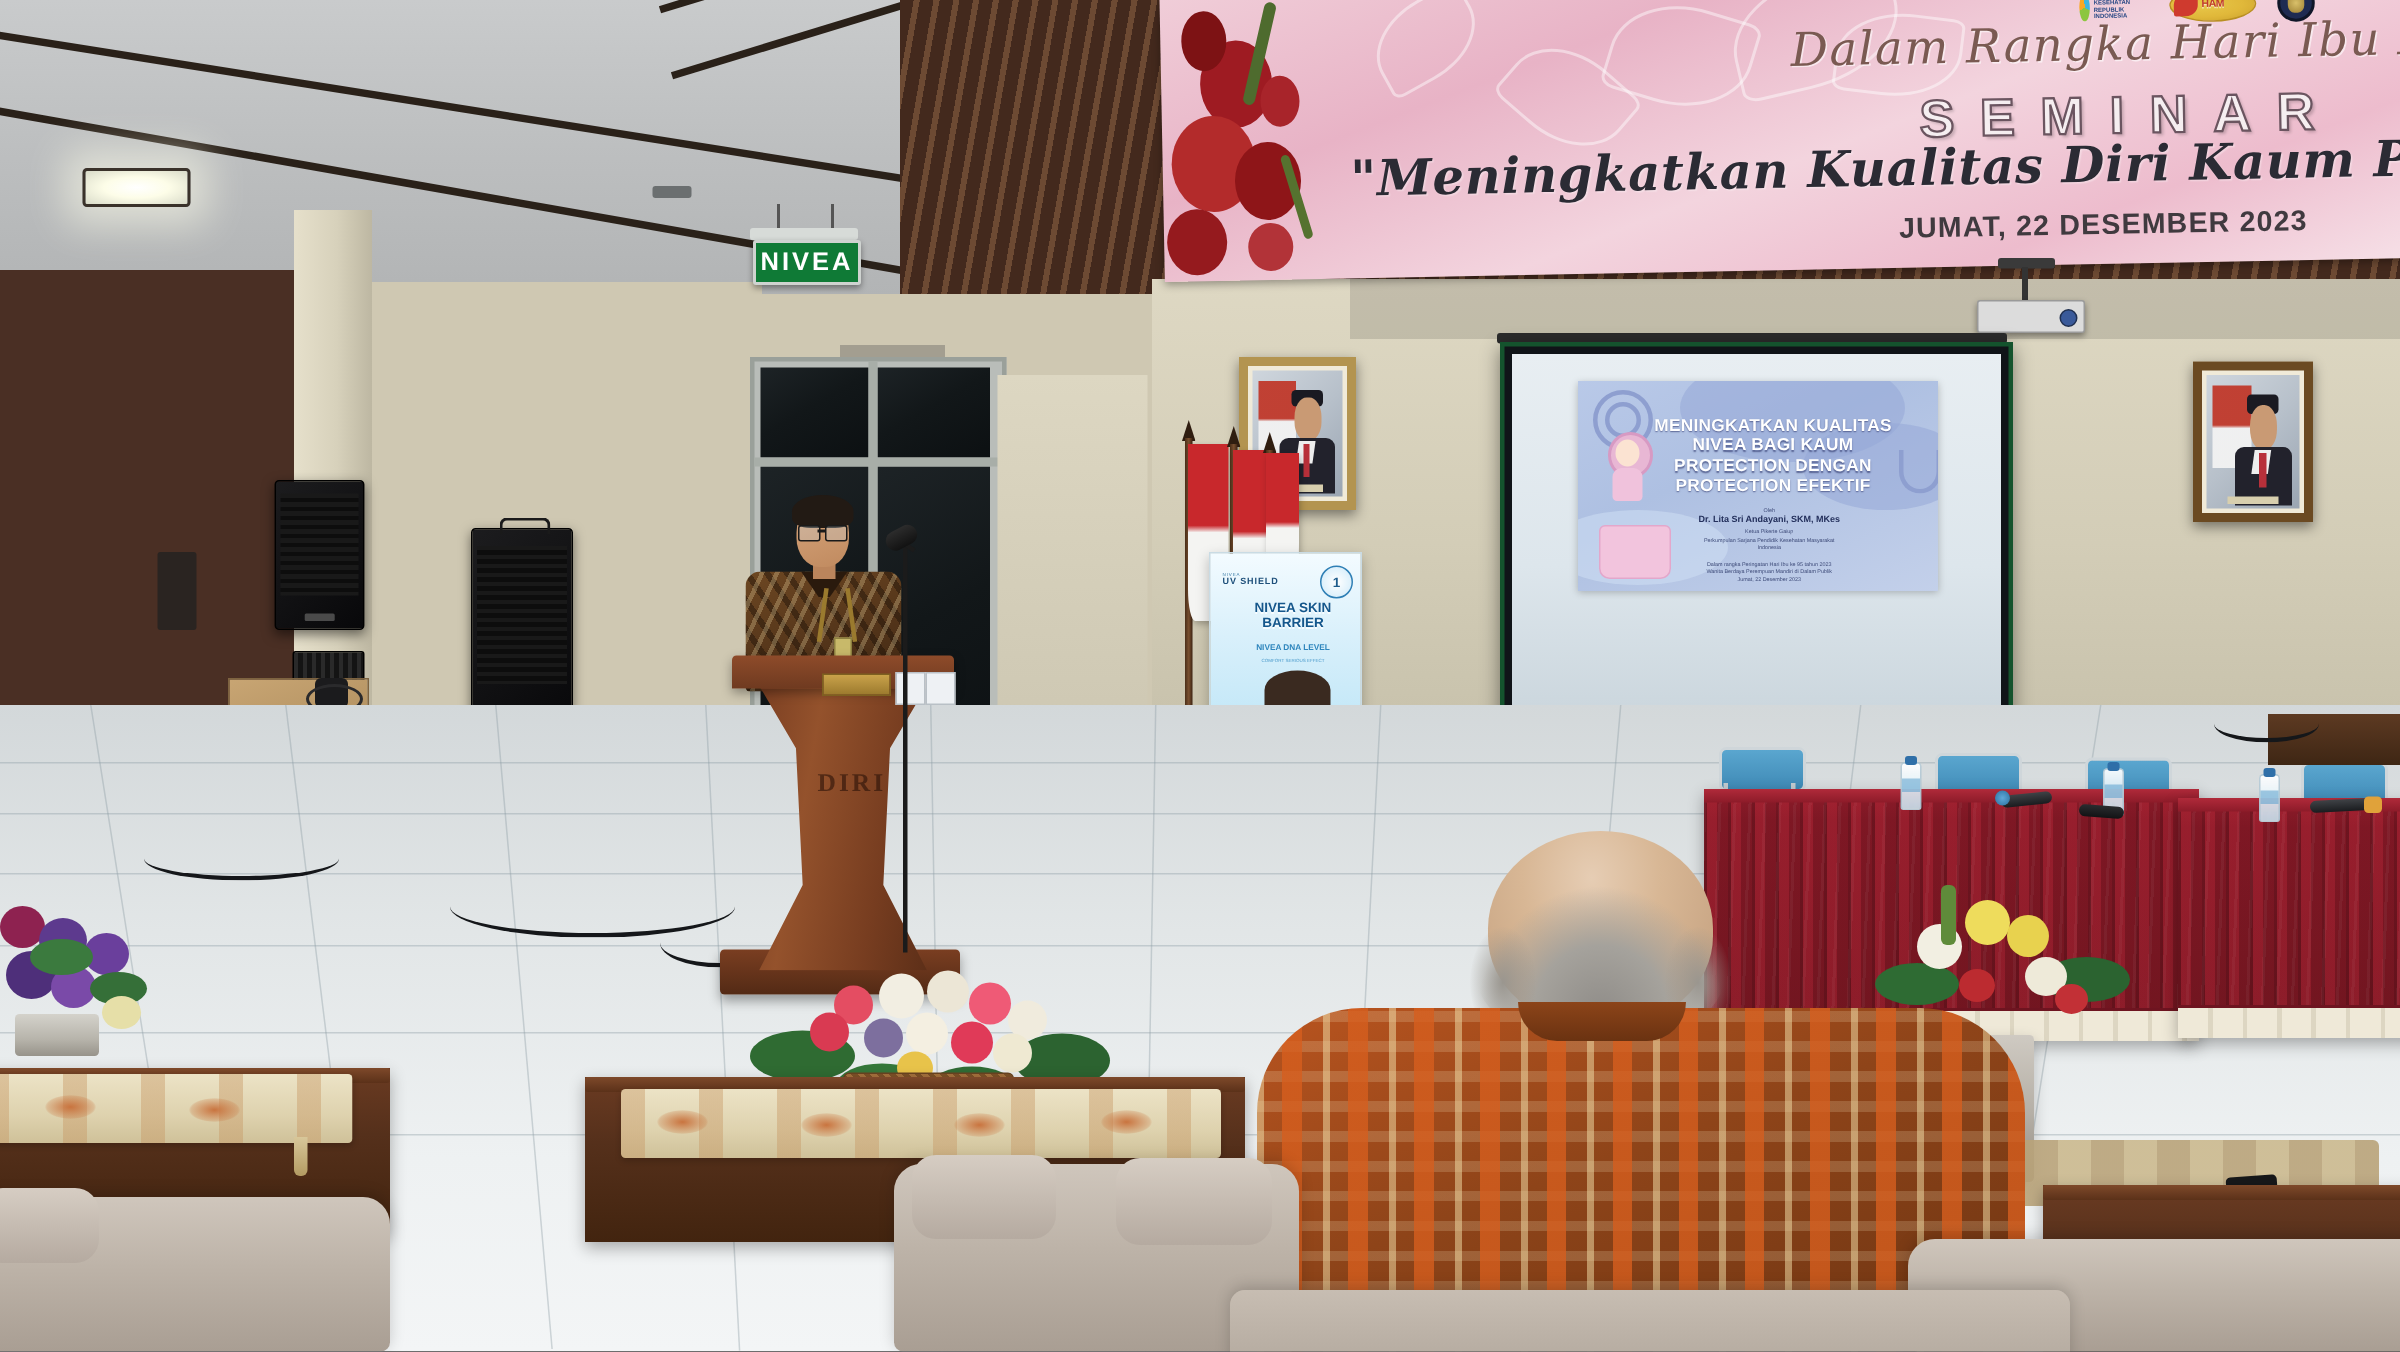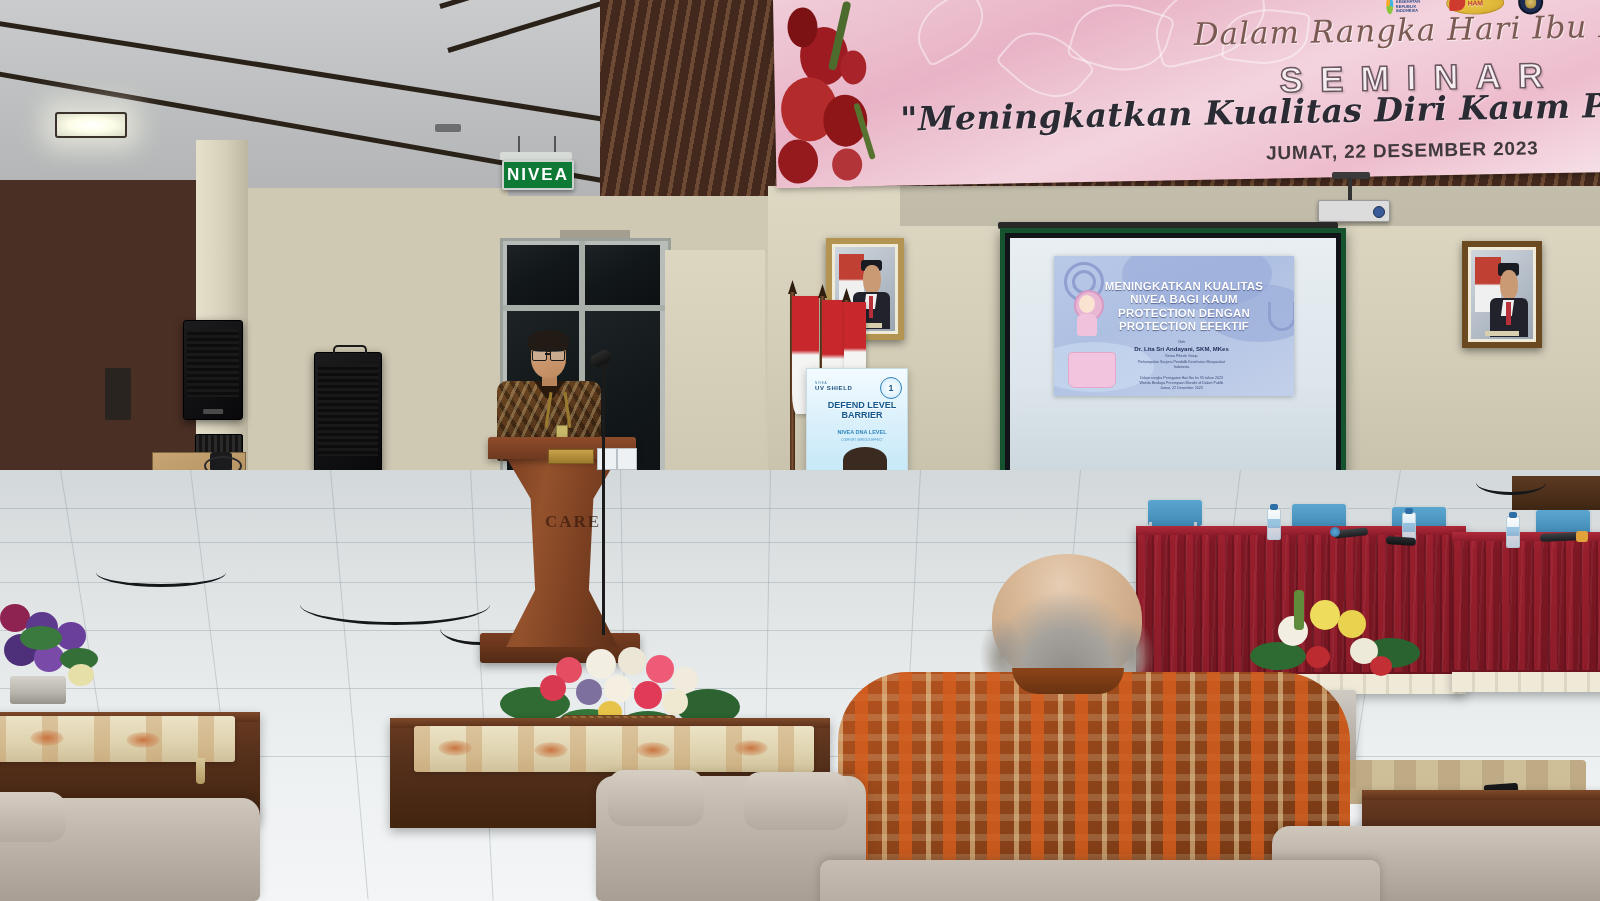--- a/index.html
+++ b/index.html
@@ -66,21 +66,21 @@
   .exit-rod{width:2px;background:#555;}
   .exit-box{left:502px;top:160px;width:68px;height:26px;border:2px solid #cfd3d0;
     background:#0f7a36;border-radius:2px;display:flex;align-items:center;justify-content:center;
     box-shadow:0 2px 4px rgba(0,0,0,.4);}
   .exit-box span{color:#fff;font-weight:bold;font-size:17px;letter-spacing:2px;
     font-family:"Liberation Sans",sans-serif;}
   .exit-cap{left:500px;top:152px;width:72px;height:8px;background:#d7dbd8;border-radius:2px;}
 
   
   .scr-frame{left:1000px;top:228px;width:336px;height:245px;
-    background:#101418;border:5px solid #14532d;box-shadow:0 4px 12px rgba(0,0,0,.45);}
+    background:#101418;border:3px solid #14532d;box-shadow:0 4px 12px rgba(0,0,0,.45);}
   .scr-white{position:absolute;left:5px;top:5px;right:5px;bottom:5px;
     background:linear-gradient(180deg,#e8eef2 0%,#dde6ec 60%,#ccd7de 100%);}
   .slide{position:absolute;left:44px;top:18px;width:240px;height:140px;
     background:linear-gradient(155deg,#b9c9e8 0%,#aec0e2 40%,#c3d0ea 100%);
     overflow:hidden;box-shadow:0 1px 5px rgba(0,0,0,.25);}
   .slide-blob{position:absolute;background:rgba(150,168,215,.55);border-radius:50%;}
   .slide-swirl{position:absolute;border:3px solid #8e9fd0;border-radius:50%;}
   .slide-title{position:absolute;left:30px;top:24px;width:200px;text-align:center;
     font-weight:bold;font-size:11.5px;line-height:1.16;color:#ffffff;
     letter-spacing:.2px;text-shadow:0 1px 1px rgba(60,70,120,.75);}
@@ -474,21 +474,21 @@
     <div class="flagcloth" style="left:74px;top:22px;width:22px;height:100px;"></div>
     <div class="flagstand" style="left:8px;top:196px;width:82px;height:18px;"></div>
   </div>
 
   <div class="abs rollup">
     <div class="ru-brand">
       <small>NIVEA</small>
       <span>UV SHIELD</span>
     </div>
     <div class="ru-badge">1</div>
-    <div class="ru-h1">DEFEND LEVEL BARRIER</div>
+    <div class="ru-h1">NIVEA SKIN BARRIER</div>
     <div class="ru-h2">NIVEA DNA LEVEL</div>
     <div class="ru-h3">COMFORT SERIOUS EFFECT</div>
 
     <div class="ru-model" style="left:40px;top:84px;width:34px;height:40px;background:#e8b894;"></div>
     <div class="ru-model" style="left:36px;top:78px;width:44px;height:26px;background:#3a2a20;border-radius:50% 50% 10% 10%;"></div>
     <div class="ru-model" style="left:28px;top:118px;width:62px;height:40px;background:#3fa3c9;border-radius:18px 18px 0 0;"></div>
     <div class="ru-model" style="left:22px;top:136px;width:50px;height:56px;background:#f0dfa8;border-radius:50% 50% 34% 34%;"></div>
     <div class="ru-model" style="left:32px;top:144px;width:30px;height:34px;background:#f2c9a6;"></div>
     <div class="ru-model" style="left:12px;top:184px;width:78px;height:44px;background:#eef4f6;border-radius:16px 16px 0 0;"></div>
     <div class="ru-prod" style="left:30px;"></div>
@@ -536,21 +536,21 @@
   <div class="pr-lanyard" style="left:547px;top:392px;height:36px;transform:rotate(8deg);"></div>
   <div class="pr-lanyard" style="left:566px;top:392px;height:36px;transform:rotate(-8deg);"></div>
   <div class="abs pr-badge"></div>
 
   <div class="abs podium-base"></div>
   <div class="abs podium-body"></div>
   <div class="abs podium-top"></div>
   <div class="abs podium-plate"></div>
   <div class="abs podium-paper" style="left:597px;top:448px;width:18px;height:20px;"></div>
   <div class="abs podium-paper" style="left:617px;top:448px;width:18px;height:20px;"></div>
-  <div class="abs podium-aula">CARE</div>
+  <div class="abs podium-aula">DIRI</div>
 
   <div class="abs mic-pole"></div>
   <div class="abs mic-arm"></div>
   <div class="abs mic-head"></div>
 
   <div class="chair" style="left:1146px;top:498px;width:54px;height:44px;">
     <div class="chair-back"></div>
     <div class="chair-leg" style="left:3px;top:24px;height:22px;"></div>
     <div class="chair-leg" style="right:3px;top:24px;height:22px;"></div>
   </div>

